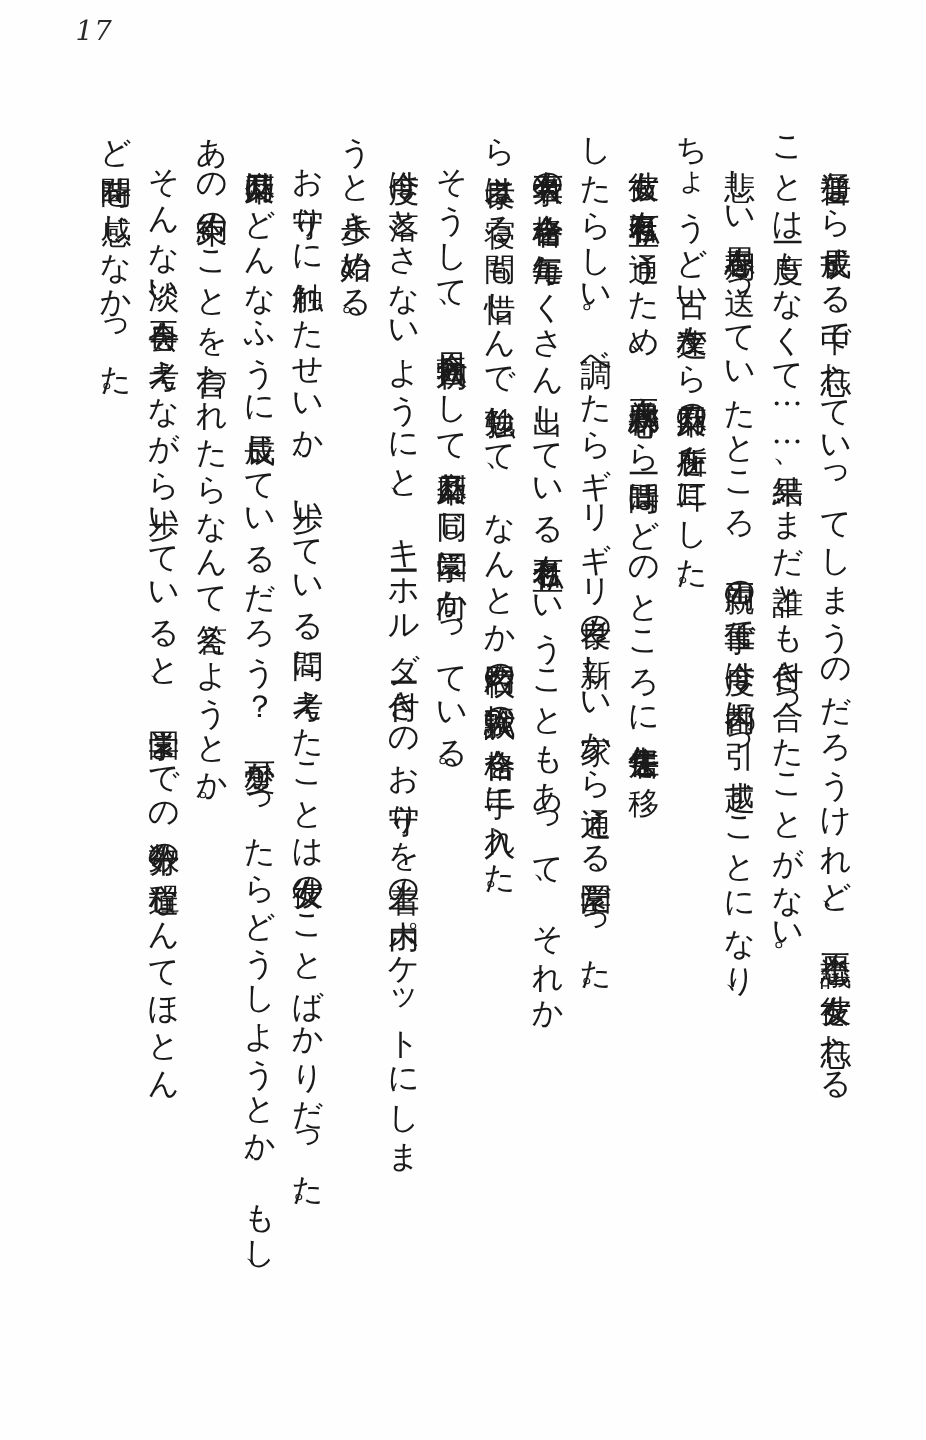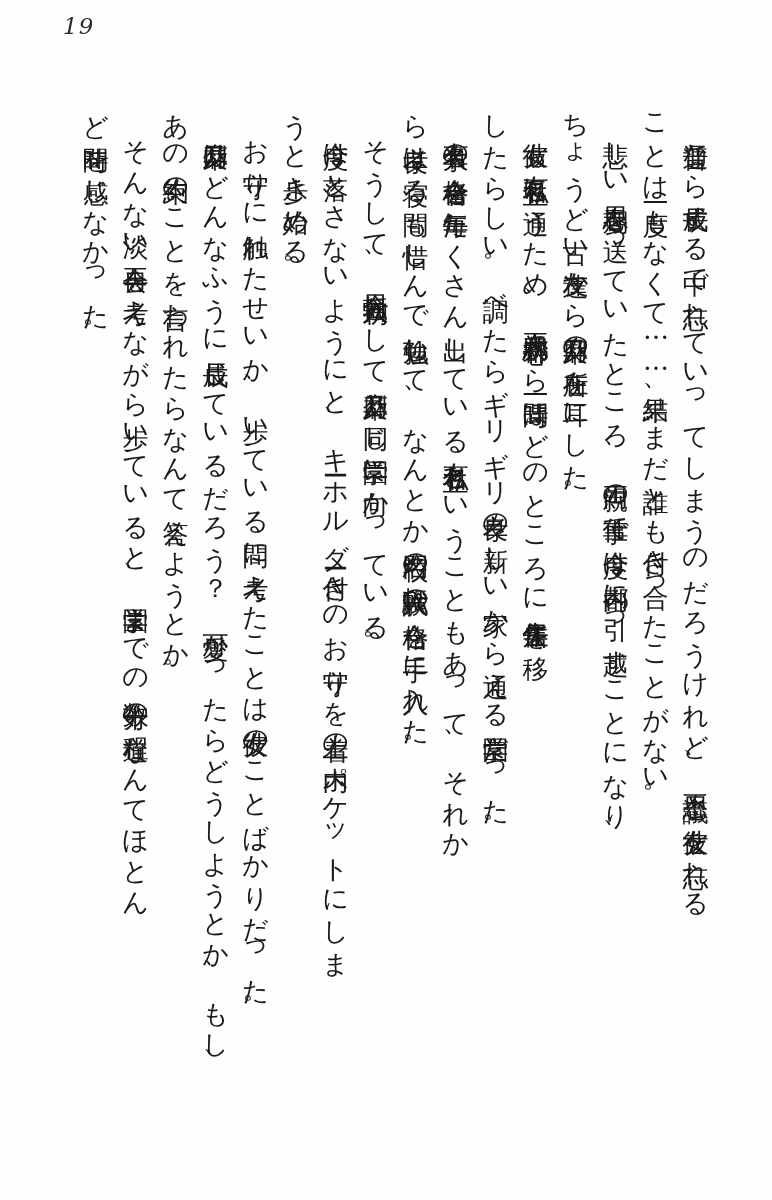--- a/index.html
+++ b/index.html
@@ -51,21 +51,21 @@
   }
   .line.first {
     text-indent: 1em;
   }
 </style>
 </head>
 <body>
 
 <div class="page">
 
-  <div class="page-number">19</div>
+  <div class="page-number">17</div>
 
   <div class="text-area">
 
     <div class="para">
       <div class="line first">普通なら成長する中で忘れていってしまうのだろうけれど、不思議と彼女を忘れる</div>
       <div class="line">ことは一度もなくて……結果、まだ誰とも付き合ったことがない。</div>
     </div>
 
     <div class="para">
       <div class="line first">悲しい思春期を送っていたところ、両親の仕事で今度は都内に引っ越すことになり、</div>

